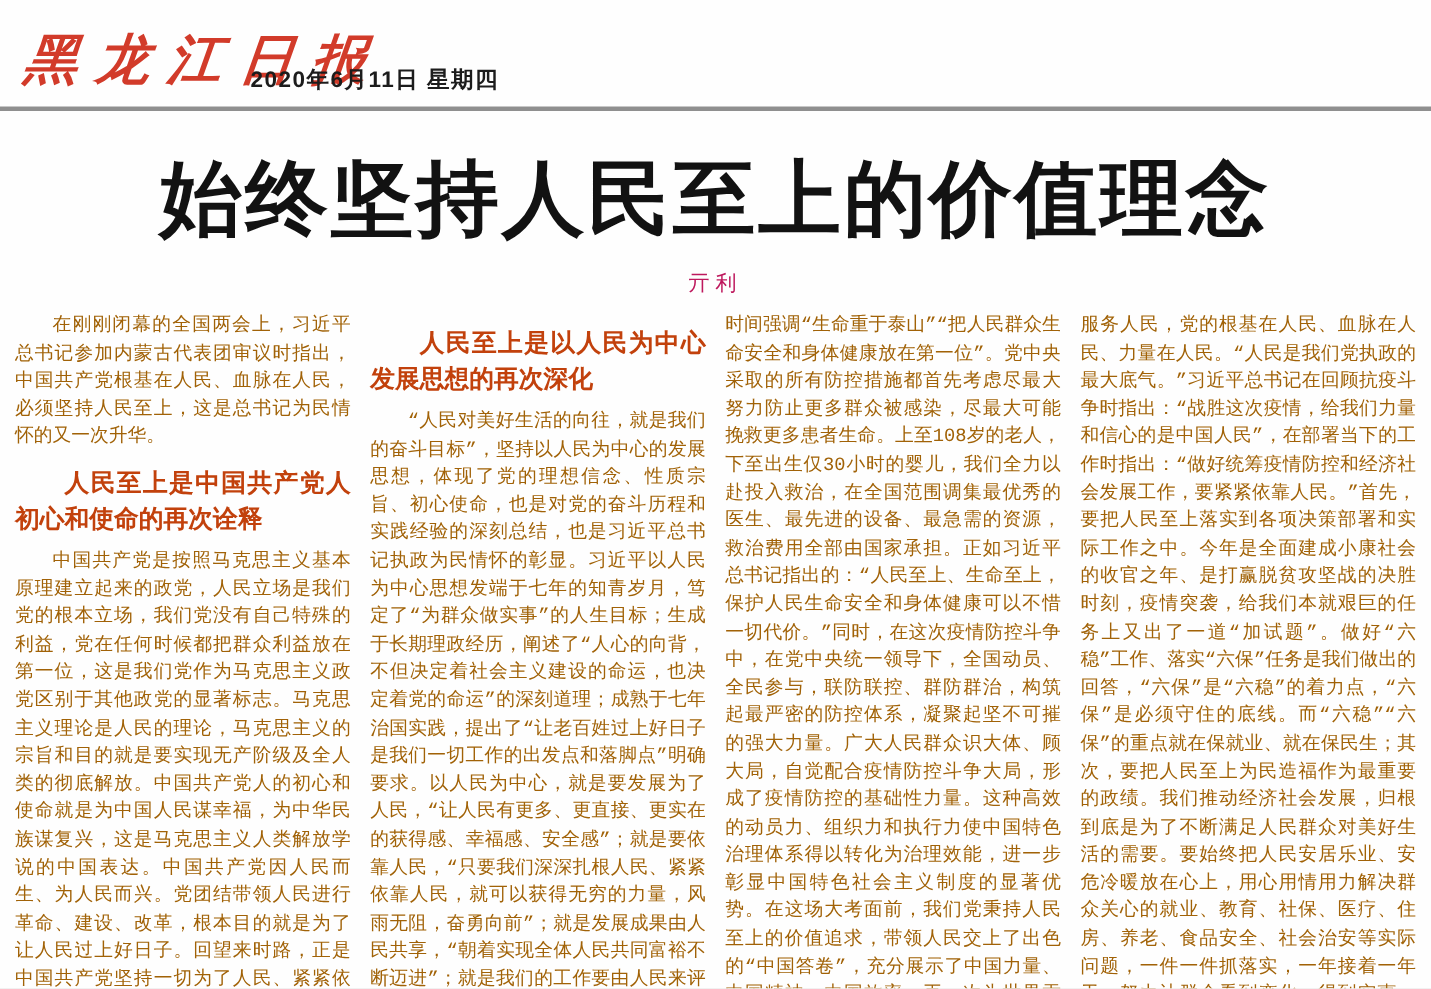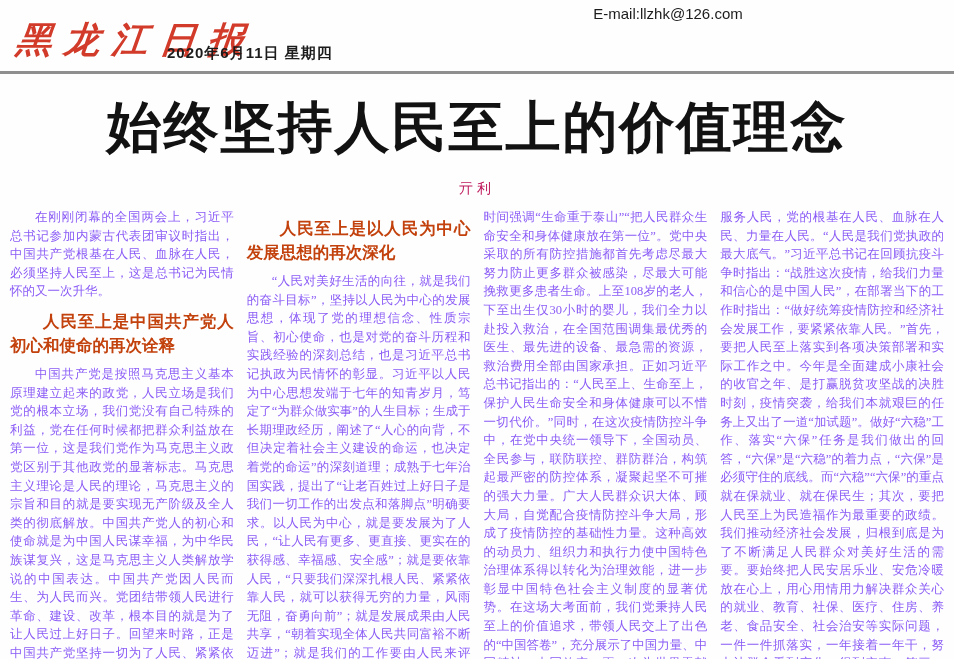--- a/index.html
+++ b/index.html
@@ -47,44 +47,43 @@
     letter-spacing:4px;margin:8px 0 8px 0;
   }
   
   .columns{
     display:flex;gap:13px;padding:2px 10px 0 10px;height:462px;overflow:hidden;
   }
   .col{flex:1 1 0;min-width:0;}
   .para{
     margin:0;font-size:12.5px;line-height:18.6px;
     text-align:justify;text-justify:inter-ideograph;
-    text-indent:2em;color:#8b5cf6;
+    text-indent:2em;color:#a16207;font-family:Liberation Mono, monospace;
   }
   .para.no-indent{text-indent:0;}
   .subhead{
     margin:9px 0 7px 0;font-size:16.5px;line-height:24px;
     font-weight:bold;color:#c2410c;text-align:justify;text-indent:2em;
     font-family:"Liberation Serif",serif;
   }
 </style>
 </head>
 <body>
 
 <div class="page">
 
   <header class="masthead">
     <div class="logo">黑龙江日报</div>
     <div class="date">2020年6月11日  星期四</div>
     <div class="mast-rule"></div>
     <div class="section-block">
-      <div class="section-email">E-mail:llzhk@126.com</div>
     </div>
   </header>
 
-  <h1 class="headline" style="margin:12px 10px 16px 10px;font-family:Liberation Mono, monospace;">始终坚持人民至上的价值理念</h1>
+  <h1 class="headline" style="margin:12px 10px 16px 10px;">始终坚持人民至上的价值理念</h1>
   <div class="byline">亓利</div>
 
   <main class="columns">
 
     <section class="col">
       <p class="para">在刚刚闭幕的全国两会上，习近平总书记参加内蒙古代表团审议时指出，中国共产党根基在人民、血脉在人民，必须坚持人民至上，这是总书记为民情怀的又一次升华。</p>
       <h3 class="subhead">人民至上是中国共产党人初心和使命的再次诠释</h3>
       <p class="para">中国共产党是按照马克思主义基本原理建立起来的政党，人民立场是我们党的根本立场，我们党没有自己特殊的利益，党在任何时候都把群众利益放在第一位，这是我们党作为马克思主义政党区别于其他政党的显著标志。马克思主义理论是人民的理论，马克思主义的宗旨和目的就是要实现无产阶级及全人类的彻底解放。中国共产党人的初心和使命就是为中国人民谋幸福，为中华民族谋复兴，这是马克思主义人类解放学说的中国表达。中国共产党因人民而生、为人民而兴。党团结带领人民进行革命、建设、改革，根本目的就是为了让人民过上好日子。回望来时路，正是中国共产党坚持一切为了人民、紧紧依靠人民，才实现了中华民族从站起来到富起来的伟大飞跃，迎来了从富起来到强起来的伟大飞跃，在新中国的历史上才创造了经济快速发展和社会长期稳定的两大奇迹，正在决胜全面建成小康社会，进而开启中华民族伟大复兴的历史新征程。人民至上，就是站在两个百年的交汇点上，在迎接第一个百年即将到来之际，向全党发出的不忘初心、牢记使命的最强音。</p>
     </section>
 

